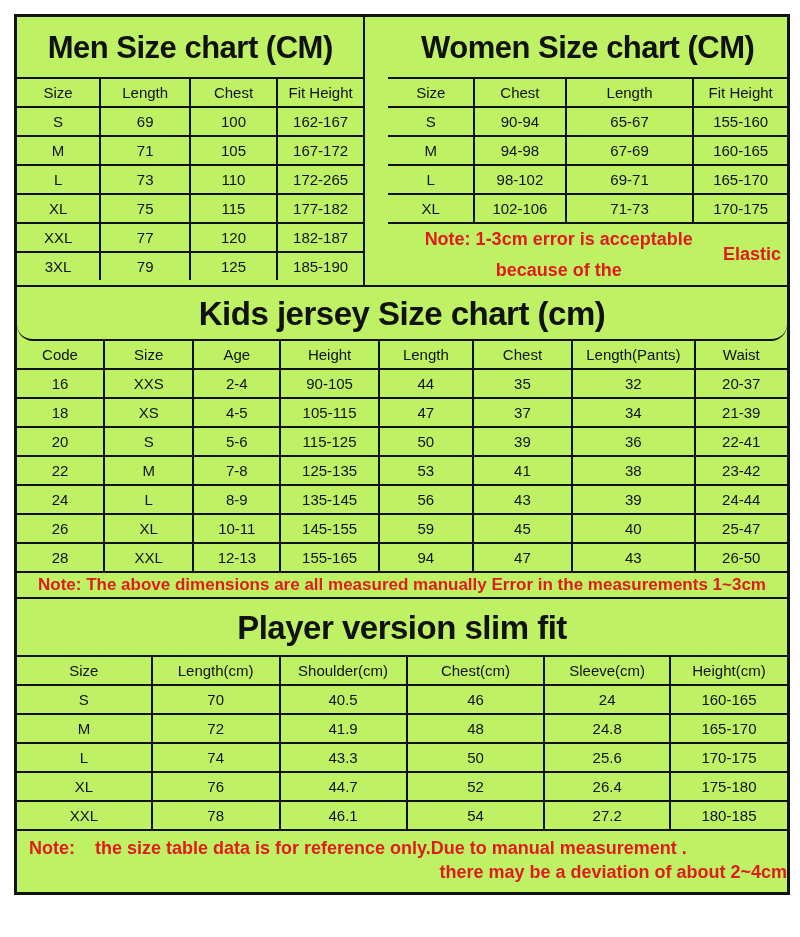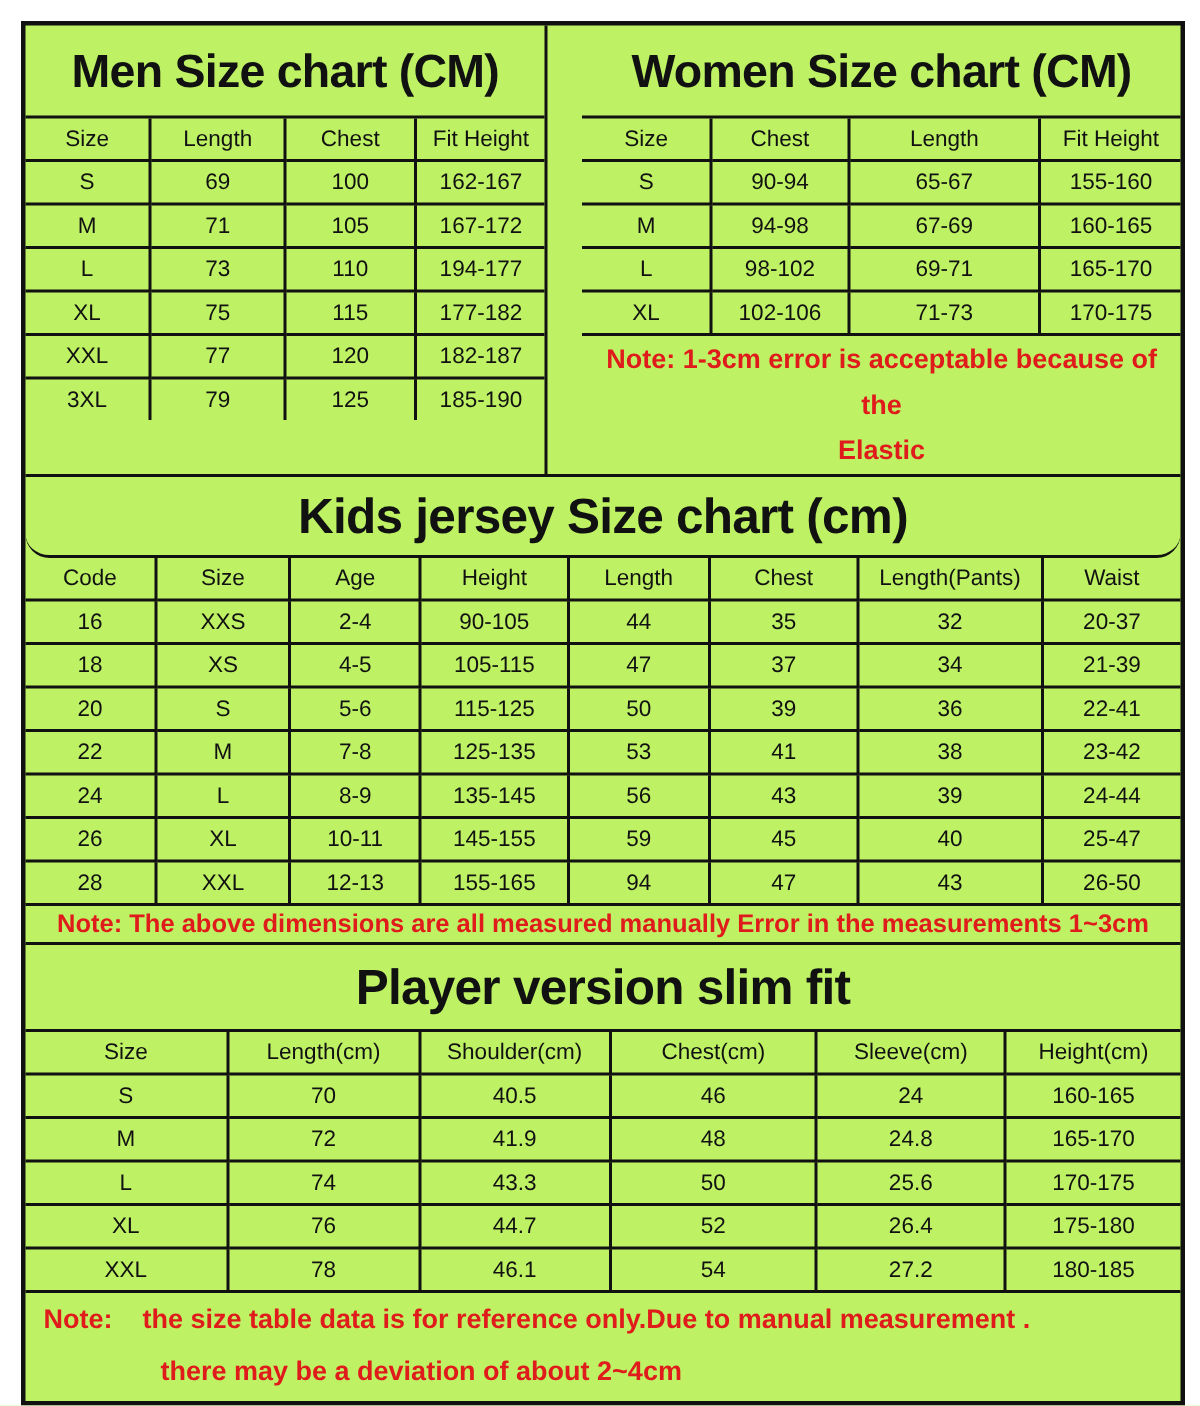--- a/index.html
+++ b/index.html
@@ -69,21 +69,20 @@
     font-weight: normal;
     height: 27px;
     padding: 0;
     overflow: hidden;
     white-space: nowrap;
   }
   .women-note {
     flex: 1;
     border-top: 2px solid #111111;
     display: flex;
-    flex-direction: column;
     justify-content: center;
     align-items: center;
     text-align: center;
     color: var(--note-red, #e01b1b);
     font-weight: bold;
     font-size: 18px;
     line-height: 1.7;
     padding: 0 6px;
   }
   .kids-note-row {
@@ -104,22 +103,23 @@
     font-weight: bold;
     font-size: 18px;
     padding: 7px 0 9px 0;
   }
   .bottom-note .line1 {
     padding-left: 12px;
     white-space: pre-wrap;
   }
   .bottom-note .line2 {
     padding-left: 90px;
-    margin-top: 14px;
+    margin-top: 3px;
     white-space: pre-wrap;
+    text-align: right;
   }
 </style>
 </head>
 <body>
 
 <div class="sheet-frame">
 
   <div class="top-section">
 
     <div class="men-section">
@@ -149,21 +149,21 @@
             <tr>
               <td>M</td>
               <td>71</td>
               <td>105</td>
               <td>167-172</td>
             </tr>
             <tr>
               <td>L</td>
               <td>73</td>
               <td>110</td>
-              <td>194-177</td>
+              <td>172-265</td>
             </tr>
             <tr>
               <td>XL</td>
               <td>75</td>
               <td>115</td>
               <td>177-182</td>
             </tr>
             <tr>
               <td>XXL</td>
               <td>77</td>

